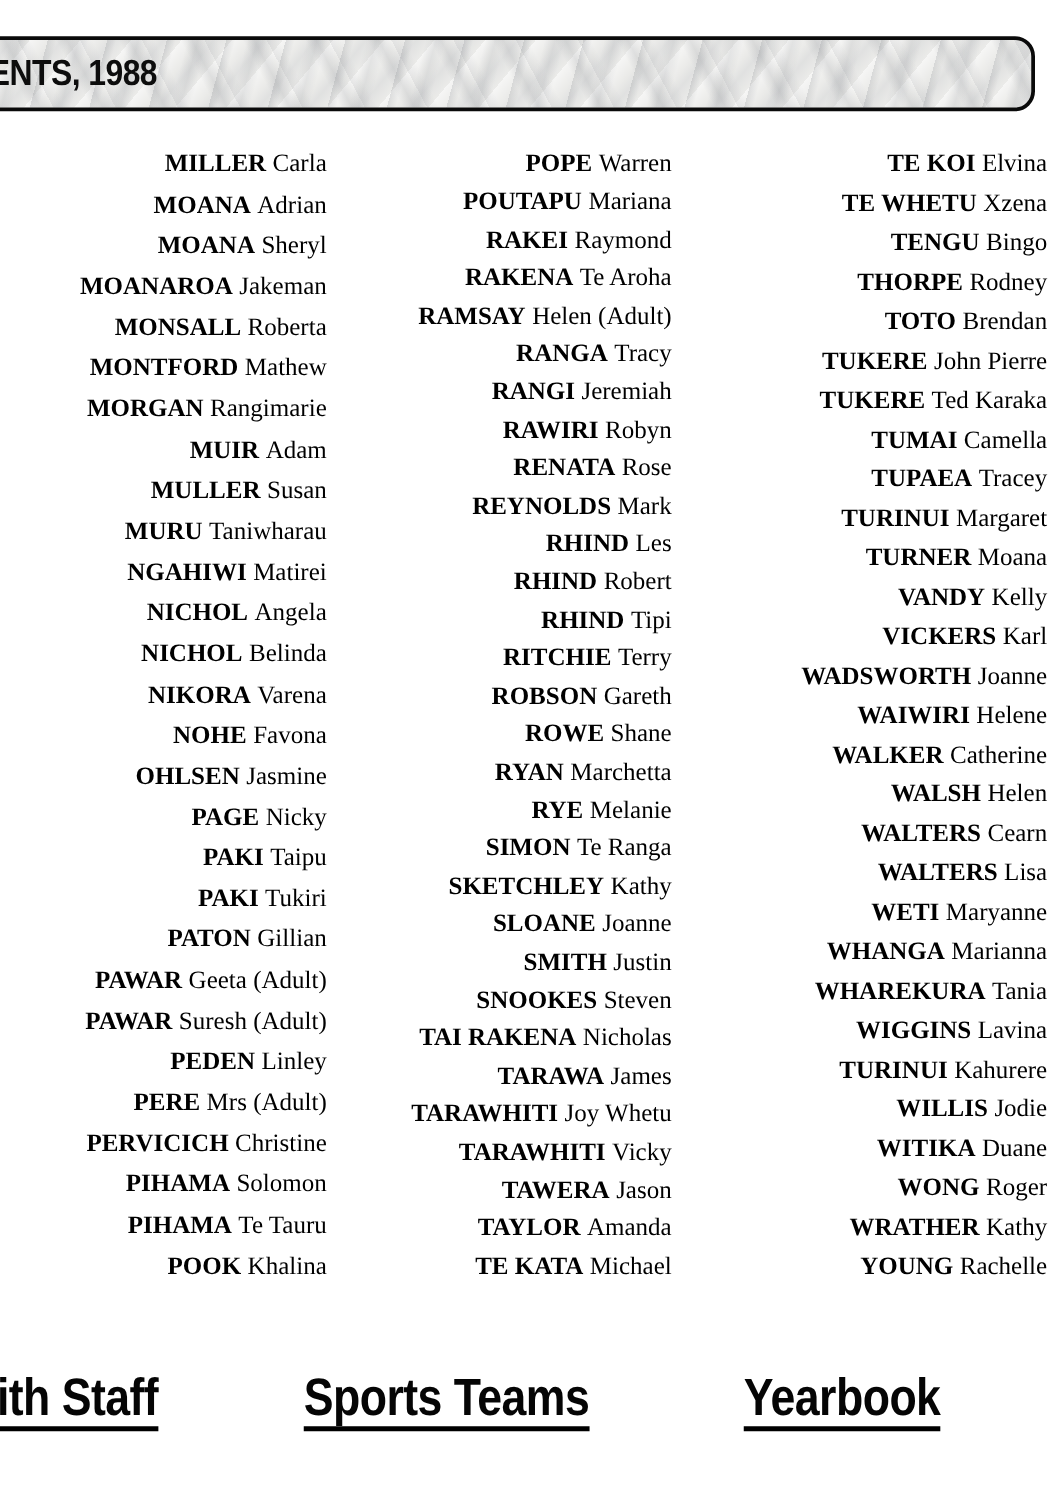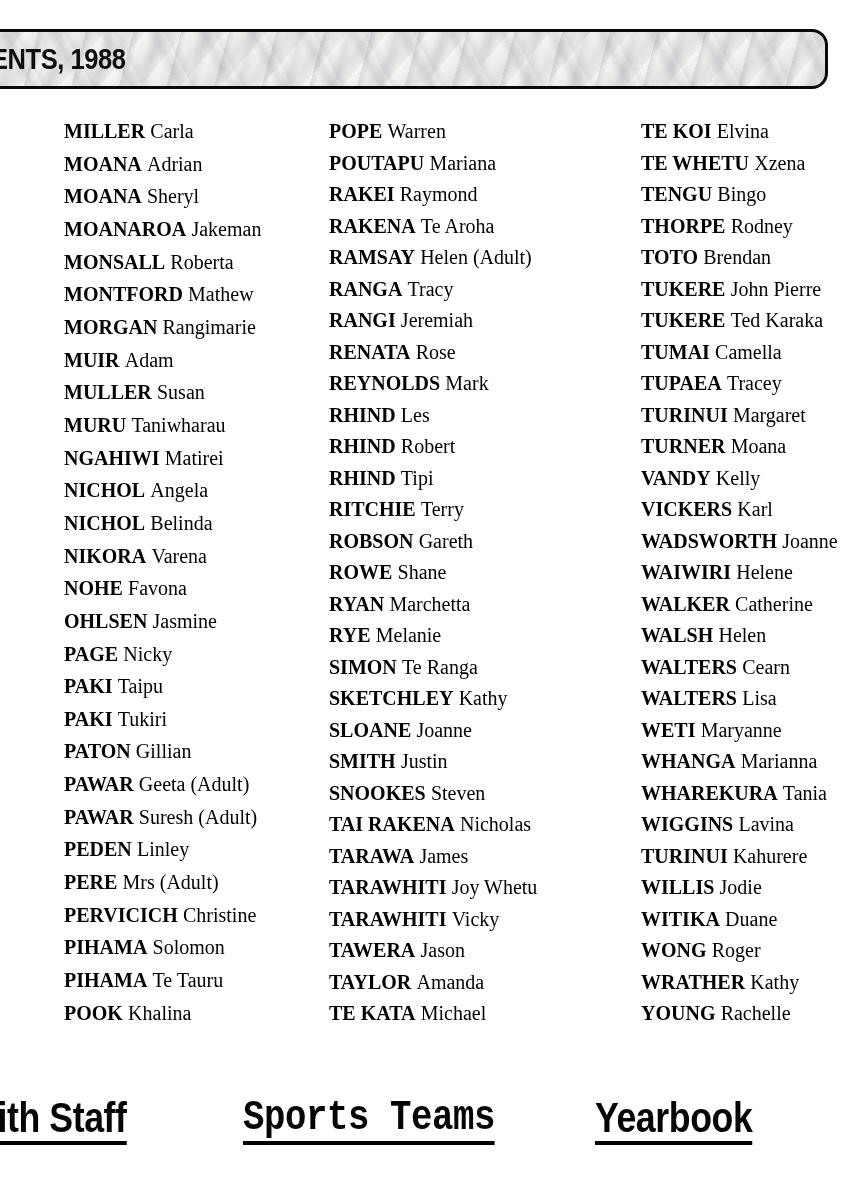--- a/index.html
+++ b/index.html
@@ -22,21 +22,21 @@
   .header-title{
     font-family:"Liberation Sans","DejaVu Sans",sans-serif;
     font-weight:700;font-size:29px;letter-spacing:-0.5px;color:#0d0d0d;
     display:inline-block;transform:scaleX(0.88);transform-origin:left center;
     white-space:nowrap;
   }
   
   .names{position:absolute;top:120px;left:0;width:848px;height:905px;}
   .col{
     position:absolute;top:0;bottom:0;
-    display:flex;flex-direction:column;justify-content:space-between;
+    display:flex;flex-direction:column;justify-content:space-between;text-align:right;
   }
   .col-1{left:64px;}
   .col-2{left:329px;}
   .col-3{left:613px;margin-left:28px;}
   .row{font-size:20px;line-height:23px;white-space:nowrap;}
   .surname{font-weight:700;}
   .given{margin-left:0.26em;}
   
   .flink{
     position:absolute;top:1097px;
@@ -44,21 +44,21 @@
     font-weight:700;font-size:42px;line-height:42px;color:#050505;
     text-decoration:none;
   }
   .flink-t{
     display:inline-block;transform:scaleX(0.85);transform-origin:left center;
     letter-spacing:-0.5px;white-space:nowrap;
     border-bottom:4px solid #000;padding-bottom:2px;
   }
   .flink-staff{left:-28px;}
   .flink-staff .flink-t{padding-left:30px;}
-  .flink-sports{left:243px;font-family:Liberation Mono, monospace;}
+  .flink-sports{left:243px;}
   .flink-yearbook{left:563px;margin-left:32px;}
 </style>
 </head>
 <body>
 
 <div class="header-box">
   <span class="header-title">ENTS, 1988</span>
 </div>
 
 <div class="names">
@@ -129,20 +129,21 @@
   <div class="row"><span class="surname">RAKEI</span><span class="given">Raymond</span></div>
 
   <div class="row"><span class="surname">RAKENA</span><span class="given">Te Aroha</span></div>
 
   <div class="row"><span class="surname">RAMSAY</span><span class="given">Helen (Adult)</span></div>
 
   <div class="row"><span class="surname">RANGA</span><span class="given">Tracy</span></div>
 
   <div class="row"><span class="surname">RANGI</span><span class="given">Jeremiah</span></div>
 
+  <div class="row"><span class="surname">RAWIRI</span><span class="given">Robyn</span></div>
 
   <div class="row"><span class="surname">RENATA</span><span class="given">Rose</span></div>
 
   <div class="row"><span class="surname">REYNOLDS</span><span class="given">Mark</span></div>
 
   <div class="row"><span class="surname">RHIND</span><span class="given">Les</span></div>
 
   <div class="row"><span class="surname">RHIND</span><span class="given">Robert</span></div>
 
   <div class="row"><span class="surname">RHIND</span><span class="given">Tipi</span></div>

